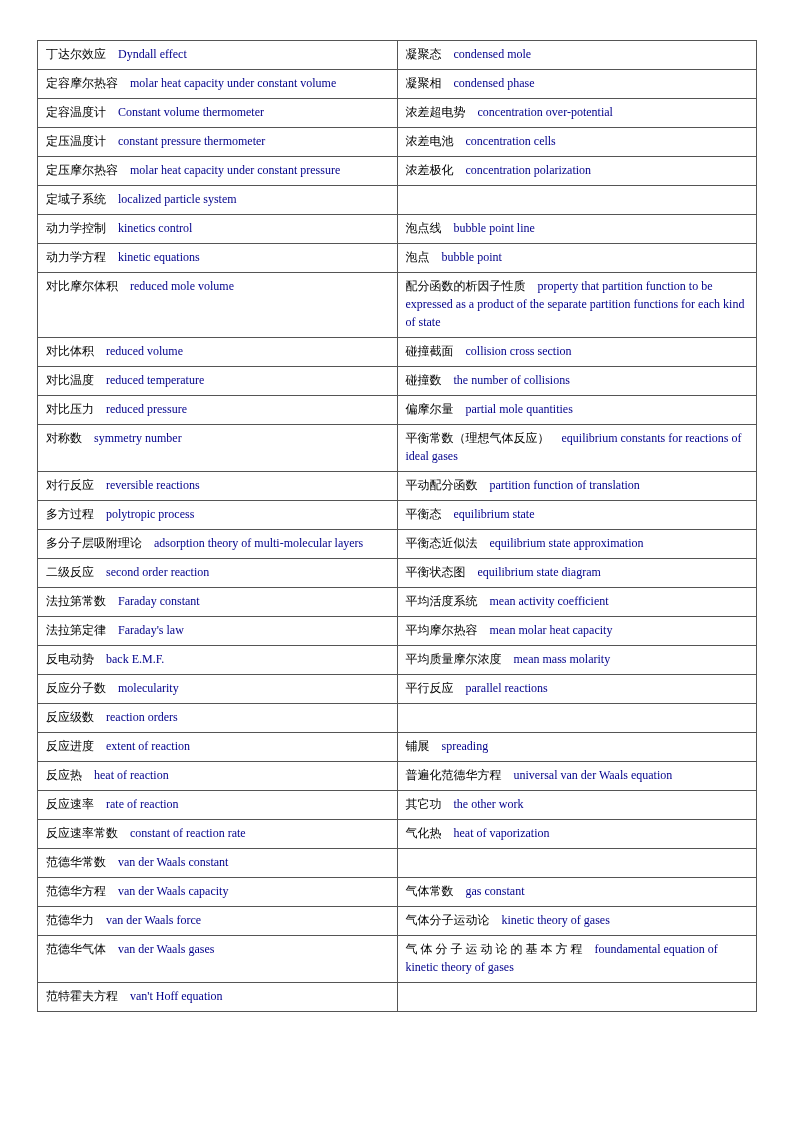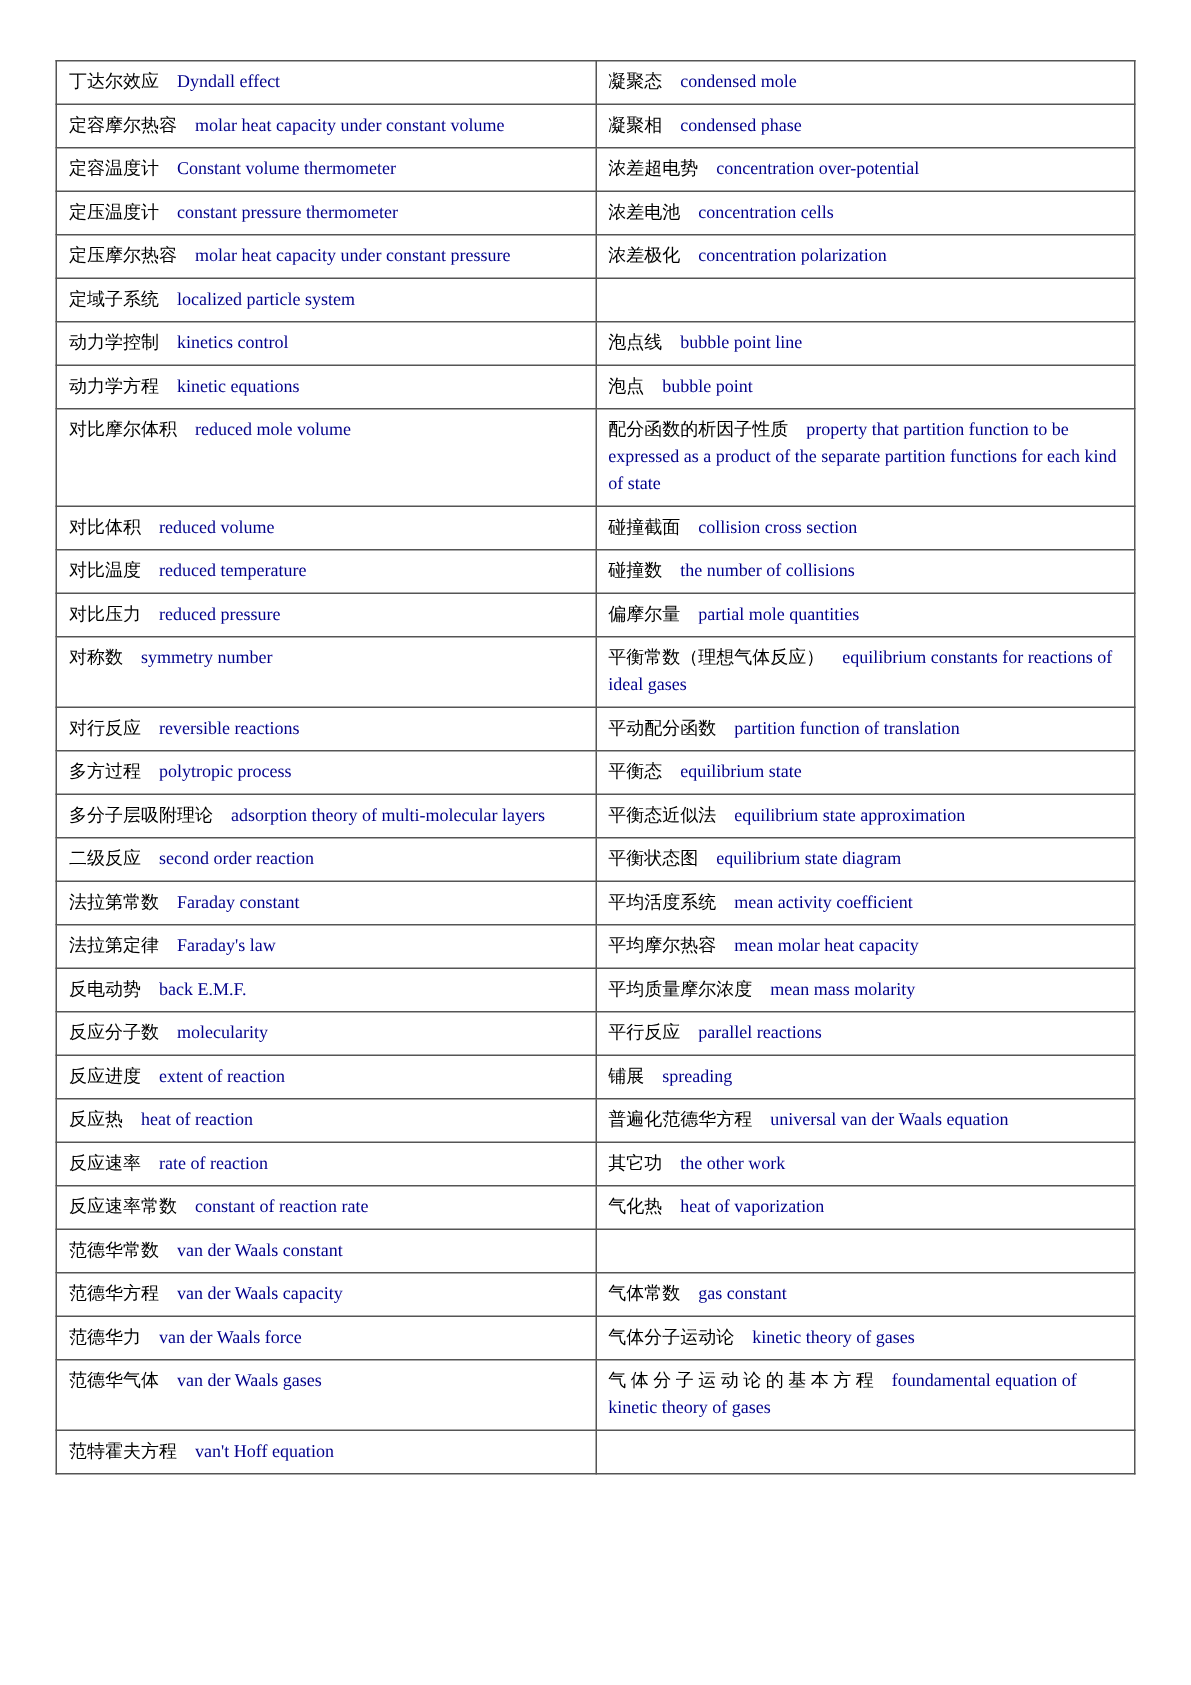--- a/index.html
+++ b/index.html
@@ -207,20 +207,26 @@
         <tr>
           <td>
             <div class="entry"><span class="zh">反应分子数　</span><span class="en">molecularity</span></div>
           </td>
           <td>
             <div class="entry"><span class="zh">平行反应　</span><span class="en">parallel reactions</span></div>
           </td>
         </tr>
         <tr>
           <td>
+            <div class="entry"><span class="zh">反应级数　</span><span class="en">reaction orders</span></div>
+          </td>
+          <td></td>
+        </tr>
+        <tr>
+          <td>
             <div class="entry"><span class="zh">反应进度　</span><span class="en">extent of reaction</span></div>
           </td>
           <td>
             <div class="entry"><span class="zh">铺展　</span><span class="en">spreading</span></div>
           </td>
         </tr>
         <tr>
           <td>
             <div class="entry"><span class="zh">反应热　</span><span class="en">heat of reaction</span></div>
           </td>

